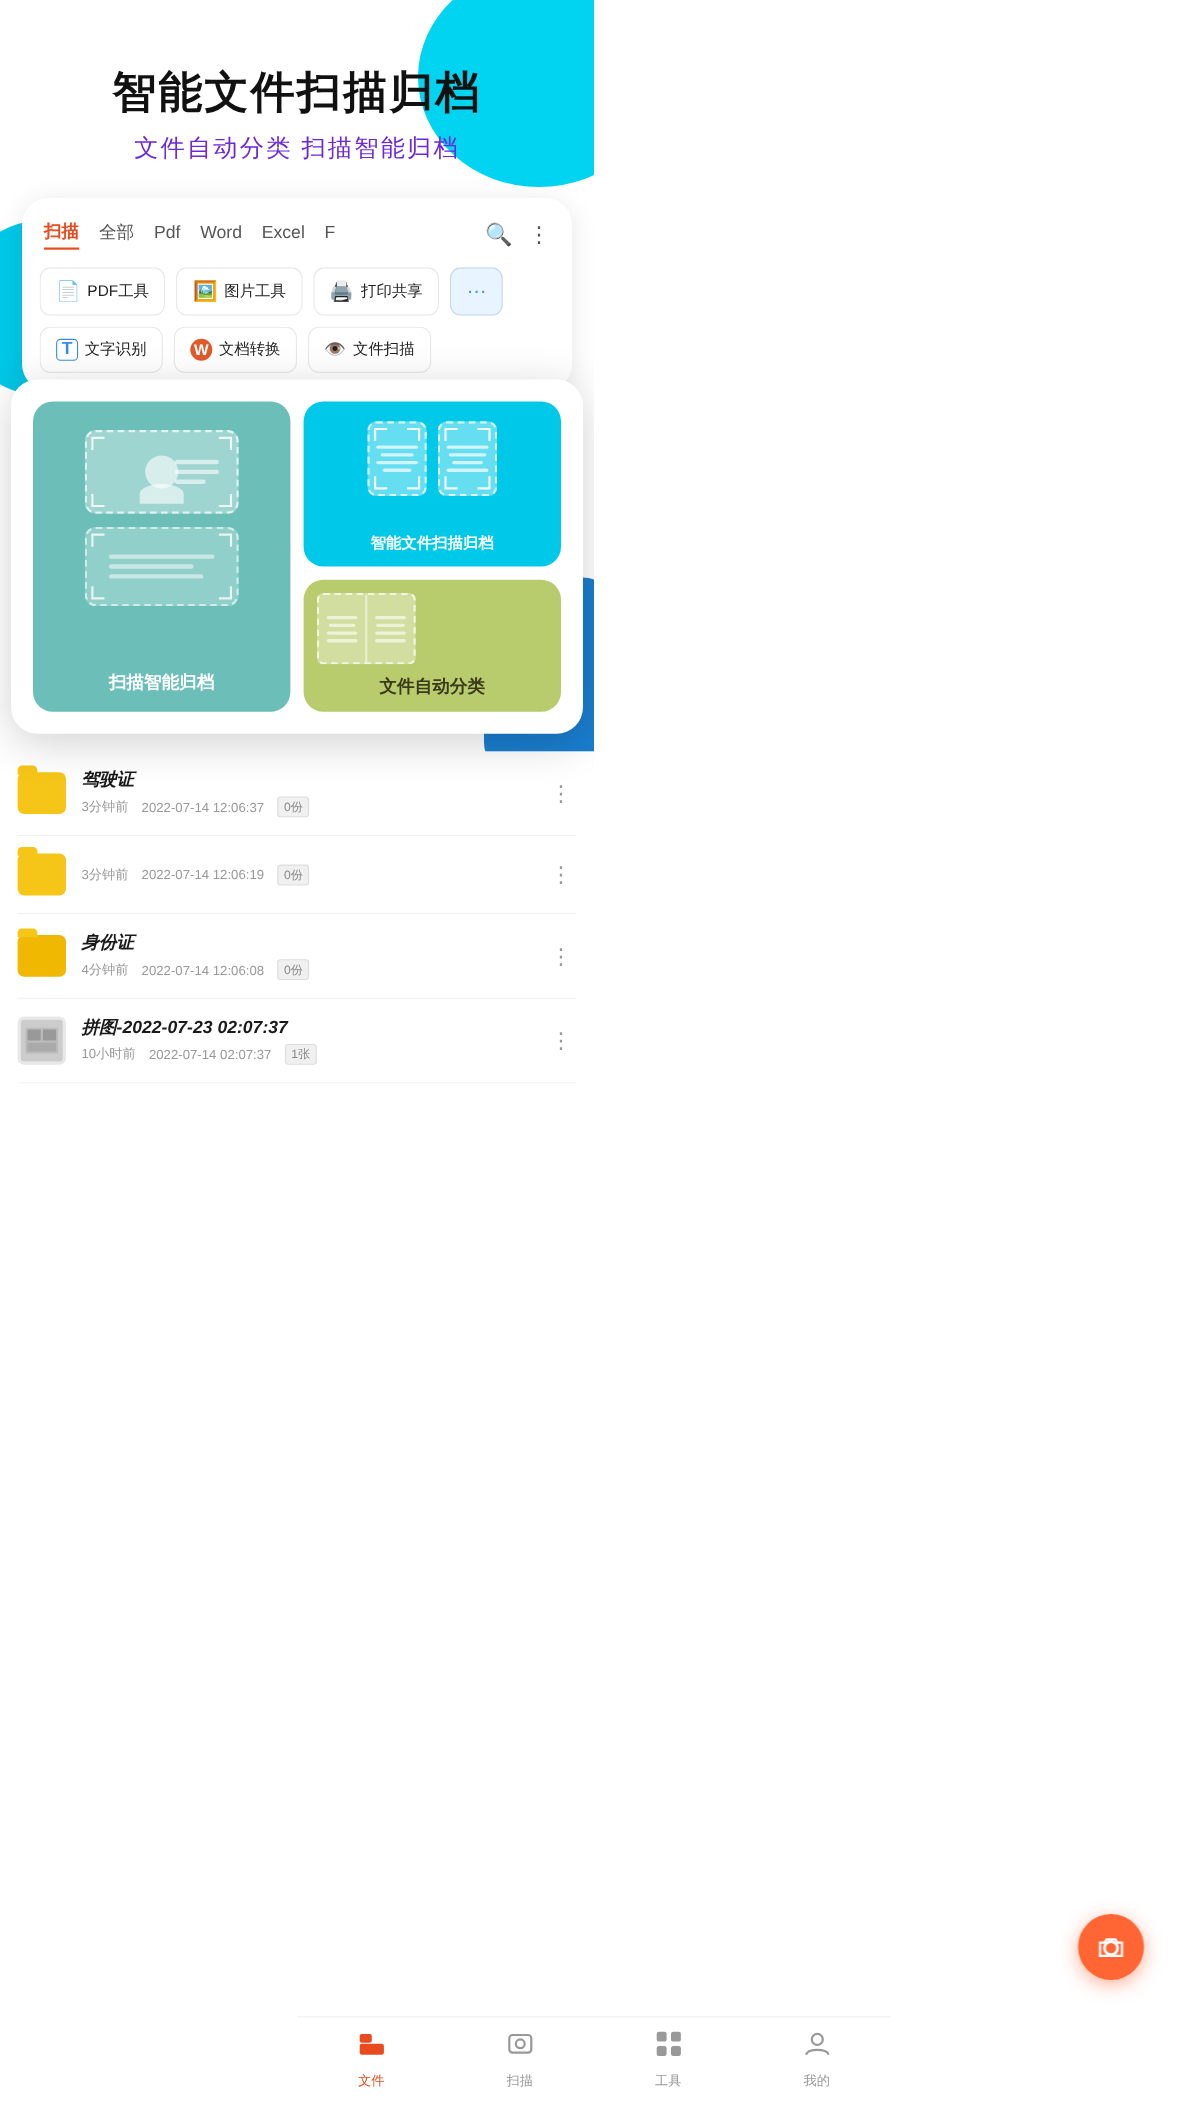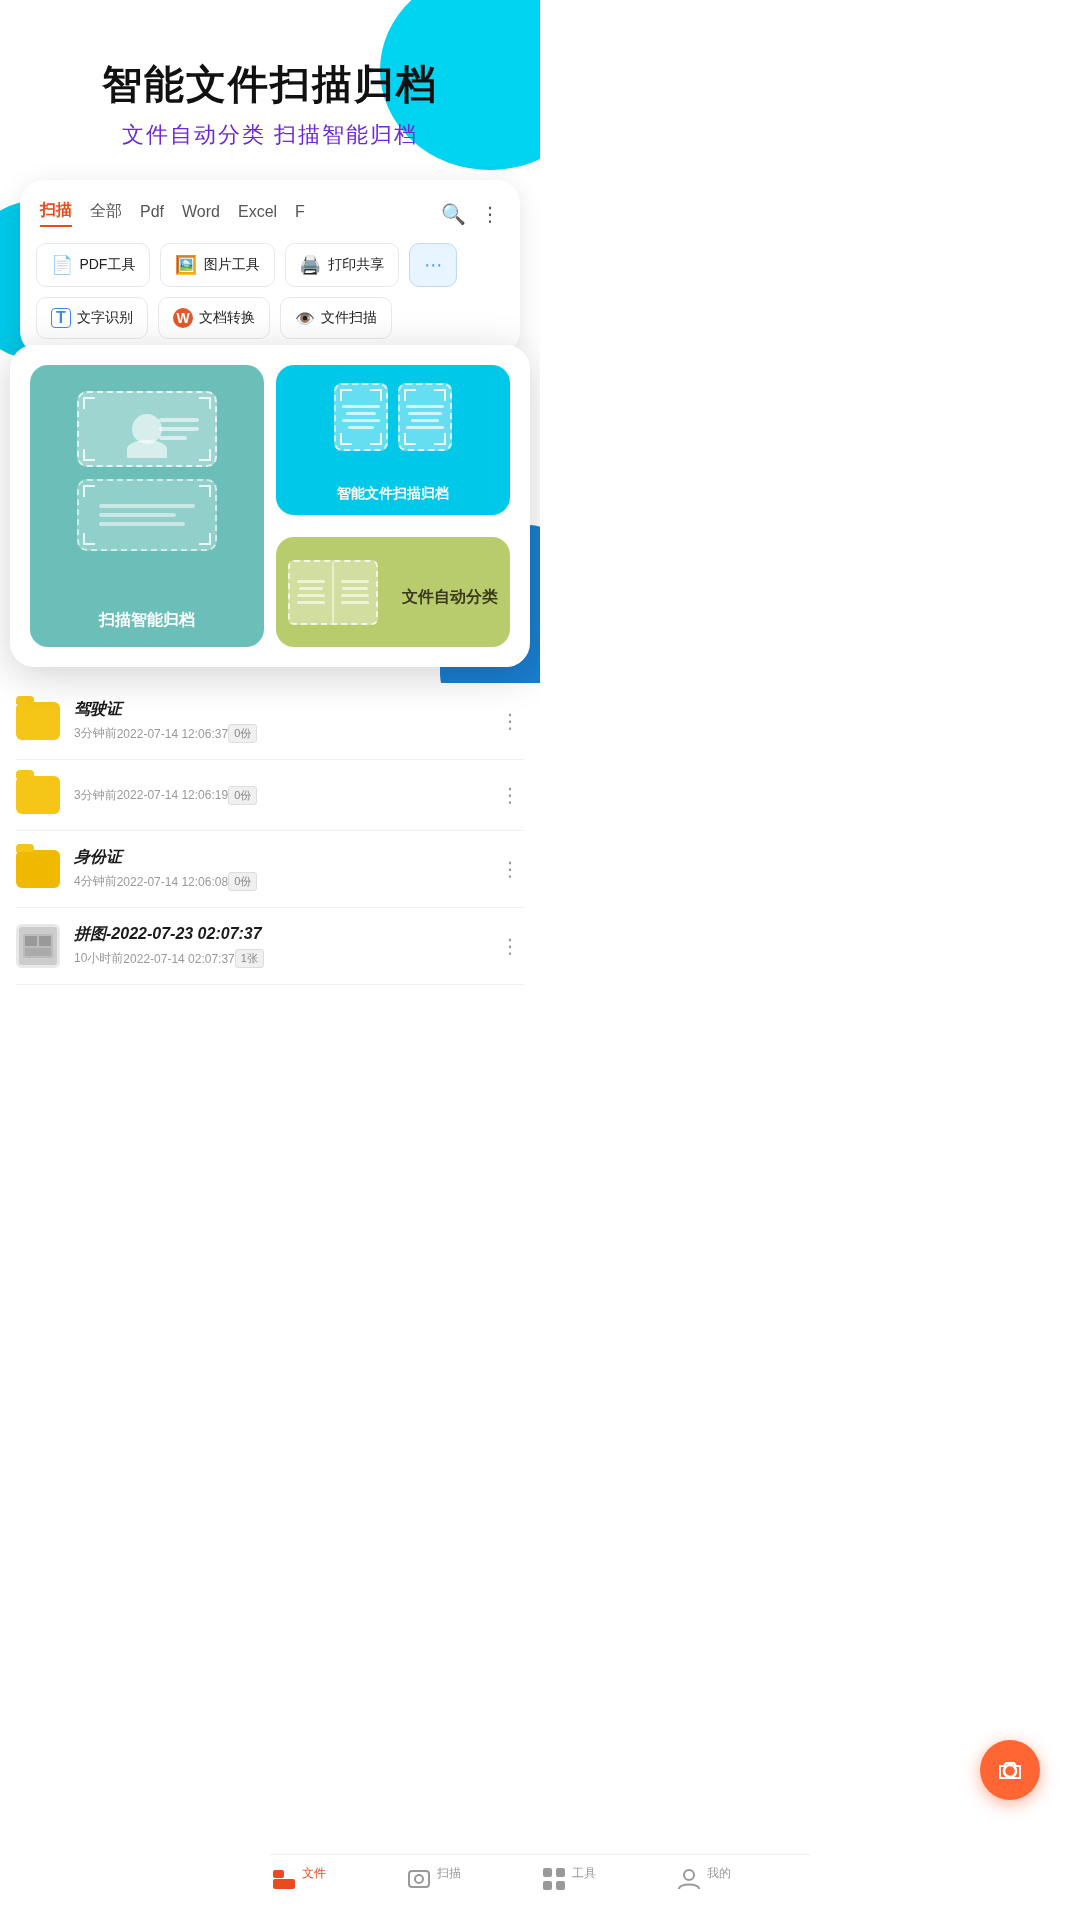--- a/index.html
+++ b/index.html
@@ -321,25 +321,23 @@
       height: 3px;
       background: rgba(255,255,255,0.7);
       border-radius: 2px;
     }
 
     .popup-cell-bottom-right {
       background: #b8cc6e;
       border-radius: 18px;
       padding: 12px;
       display: flex;
-      flex-direction: row;
-      align-items: center;
+      flex-direction: column;
       min-height: 110px;
       justify-content: space-between;
-      margin-top: 10px;
     }
     .book-icon {
       width: 90px;
       height: 65px;
       background: rgba(255,255,255,0.35);
       border-radius: 6px;
       display: flex;
       align-items: stretch;
       overflow: hidden;
       border: 2px dashed rgba(255,255,255,0.7);
@@ -407,21 +405,21 @@
       font-weight: 600;
       color: #1a1a1a;
       margin-bottom: 4px;
       font-style: italic;
     }
     .file-meta {
       font-size: 12px;
       color: #999;
       display: flex;
       align-items: center;
-      gap: 0;
+      gap: 12px;
     }
     .file-badge {
       background: #f0f0f0;
       border: 1px solid #ddd;
       border-radius: 3px;
       padding: 1px 5px;
       font-size: 11px;
       color: #888;
     }
     .file-more-btn {
@@ -484,21 +482,22 @@
       background: #fff;
       border-top: 1px solid #eee;
       display: flex;
       justify-content: space-around;
       align-items: center;
       padding: 10px 0 20px;
       z-index: 20;
     }
     .bottom-tab {
       display: flex;
-      align-items: flex-start;
+      flex-direction: column;
+      align-items: center;
       gap: 4px;
       cursor: pointer;
       flex: 1;
     }
     .bottom-tab-icon {
       font-size: 26px;
       color: #999;
     }
     .bottom-tab-icon.active-icon {
       color: #e84c1e;

